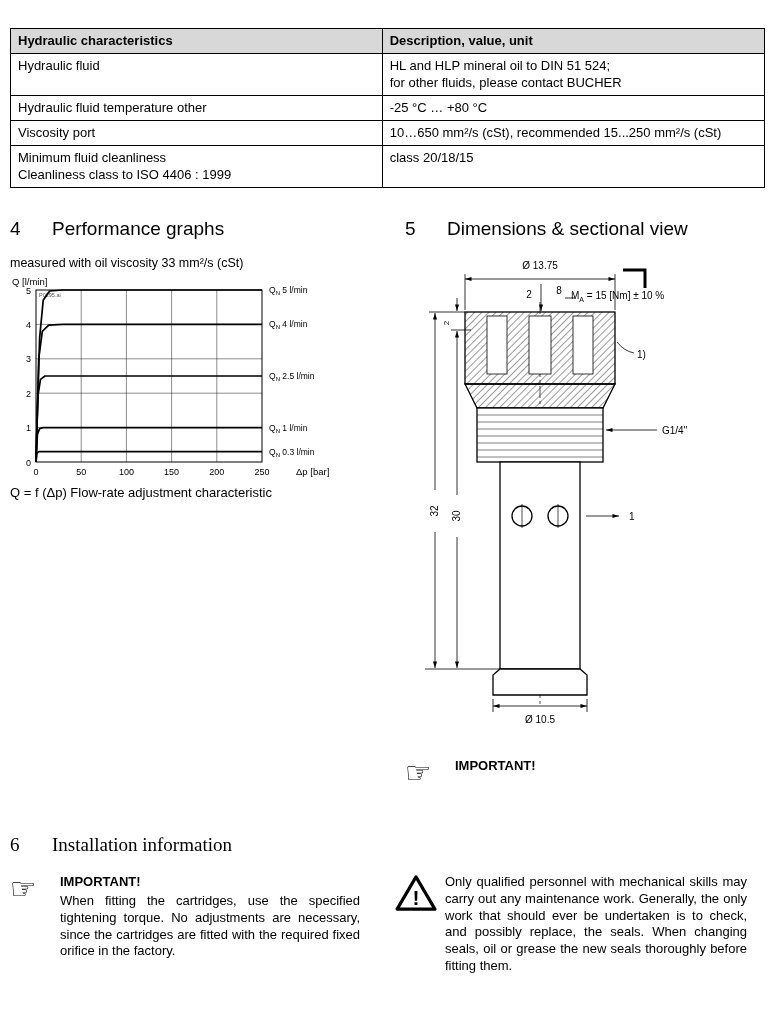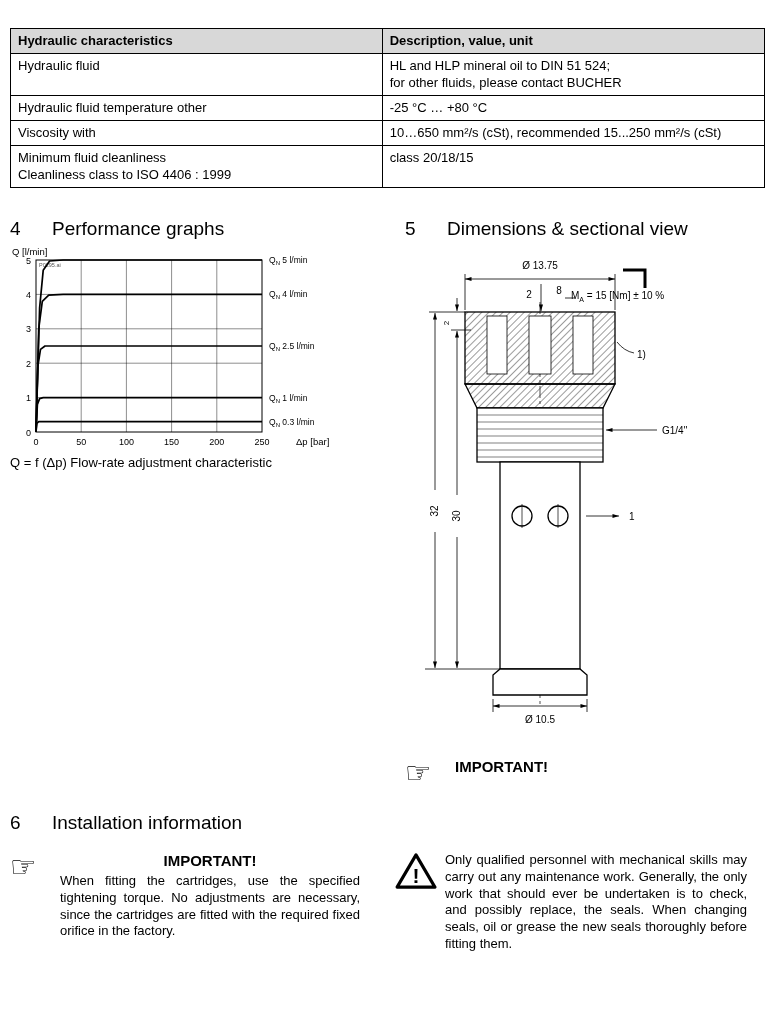--- a/index.html
+++ b/index.html
@@ -47,21 +47,21 @@
   .elbow{stroke:#000;stroke-width:3;fill:none;}
   .cline{stroke:#000;stroke-width:0.7;stroke-dasharray:12 3 3 3;}
   .dtext{font-size:10px;}
   .dtext-sm{font-size:8px;}
   .mid{text-anchor:middle;}
 
   
   .note{display:flex;align-items:flex-start;}
   .note5{margin-top:24px;}
   .hand-icon{font-family:"DejaVu Sans",sans-serif;font-size:30px;line-height:1;width:50px;flex:none;}
-  .note-title{font-weight:bold;font-size:15px;margin-bottom:4px;text-align:center;}
+  .note-title{font-weight:bold;font-size:13px;margin-bottom:4px;}
   .note-text{font-size:13px;line-height:1.3;text-align:justify;}
   sup{font-size:0.75em;}
 
   .bottom-row{display:flex;margin-top:18px;}
   .bottom-left{width:385px;}
   .bottom-right{width:360px;}
   .warn-icon{width:50px;flex:none;}
 </style>
 </head>
 <body>
@@ -83,35 +83,36 @@
       <tr>
         <td>Hydraulic fluid</td>
         <td>HL and HLP mineral oil to DIN 51 524;
 for other fluids, please contact BUCHER</td>
       </tr>
       <tr>
         <td>Hydraulic fluid temperature other</td>
         <td>-25 °C … +80 °C</td>
       </tr>
       <tr>
-        <td>Viscosity with</td>
+        <td>Viscosity port</td>
         <td>10…650 mm²/s (cSt), recommended 15...250 mm²/s (cSt)</td>
       </tr>
       <tr>
         <td>Minimum fluid cleanliness
 Cleanliness class to ISO 4406 : 1999</td>
         <td>class 20/18/15</td>
       </tr>
     </tbody>
   </table>
 
   <div class="two-col">
 
     <div class="col-left">
       <h2 class="sec"><span class="num">4</span><span>Performance graphs</span></h2>
+      <p class="subtitle">measured with oil viscosity 33 mm²/s (cSt)</p>
       <svg id="perf-chart" viewBox="0 0 350 205" width="350" height="205">
           <line x1="71.2" y1="14" x2="71.2" y2="186" class="grid"></line>
           <line x1="116.4" y1="14" x2="116.4" y2="186" class="grid"></line>
           <line x1="161.6" y1="14" x2="161.6" y2="186" class="grid"></line>
           <line x1="206.8" y1="14" x2="206.8" y2="186" class="grid"></line>
           <line x1="26" y1="151.6" x2="252" y2="151.6" class="grid"></line>
           <line x1="26" y1="117.2" x2="252" y2="117.2" class="grid"></line>
           <line x1="26" y1="82.8" x2="252" y2="82.8" class="grid"></line>
           <line x1="26" y1="48.400000000000006" x2="252" y2="48.400000000000006" class="grid"></line>
           <rect x="26" y="14" width="226" height="172" class="plotbox"></rect>
@@ -234,21 +235,21 @@
 
       <div class="note note5">
         <span class="hand-icon">☞</span>
         <div class="note-body">
           <div class="note-title">IMPORTANT!</div>
         </div>
       </div>
     </div>
   </div>
 
-  <h2 class="sec" style="margin-top:24px;"><span class="num">6</span><span>Installation information</span></h2>
+  <h2 class="sec" style="margin-top:46px;font-family:Liberation Serif, serif;"><span class="num">6</span><span>Installation information</span></h2>
 
   <div class="bottom-row">
     <div class="bottom-left note">
       <span class="hand-icon">☞</span>
       <div style="width:300px;">
         <div class="note-title">IMPORTANT!</div>
         <div class="note-text">When fitting the cartridges, use the specified tightening torque. No adjustments are necessary, since the cartridges are fitted with the required fixed orifice in the factory.</div>
       </div>
     </div>
 

